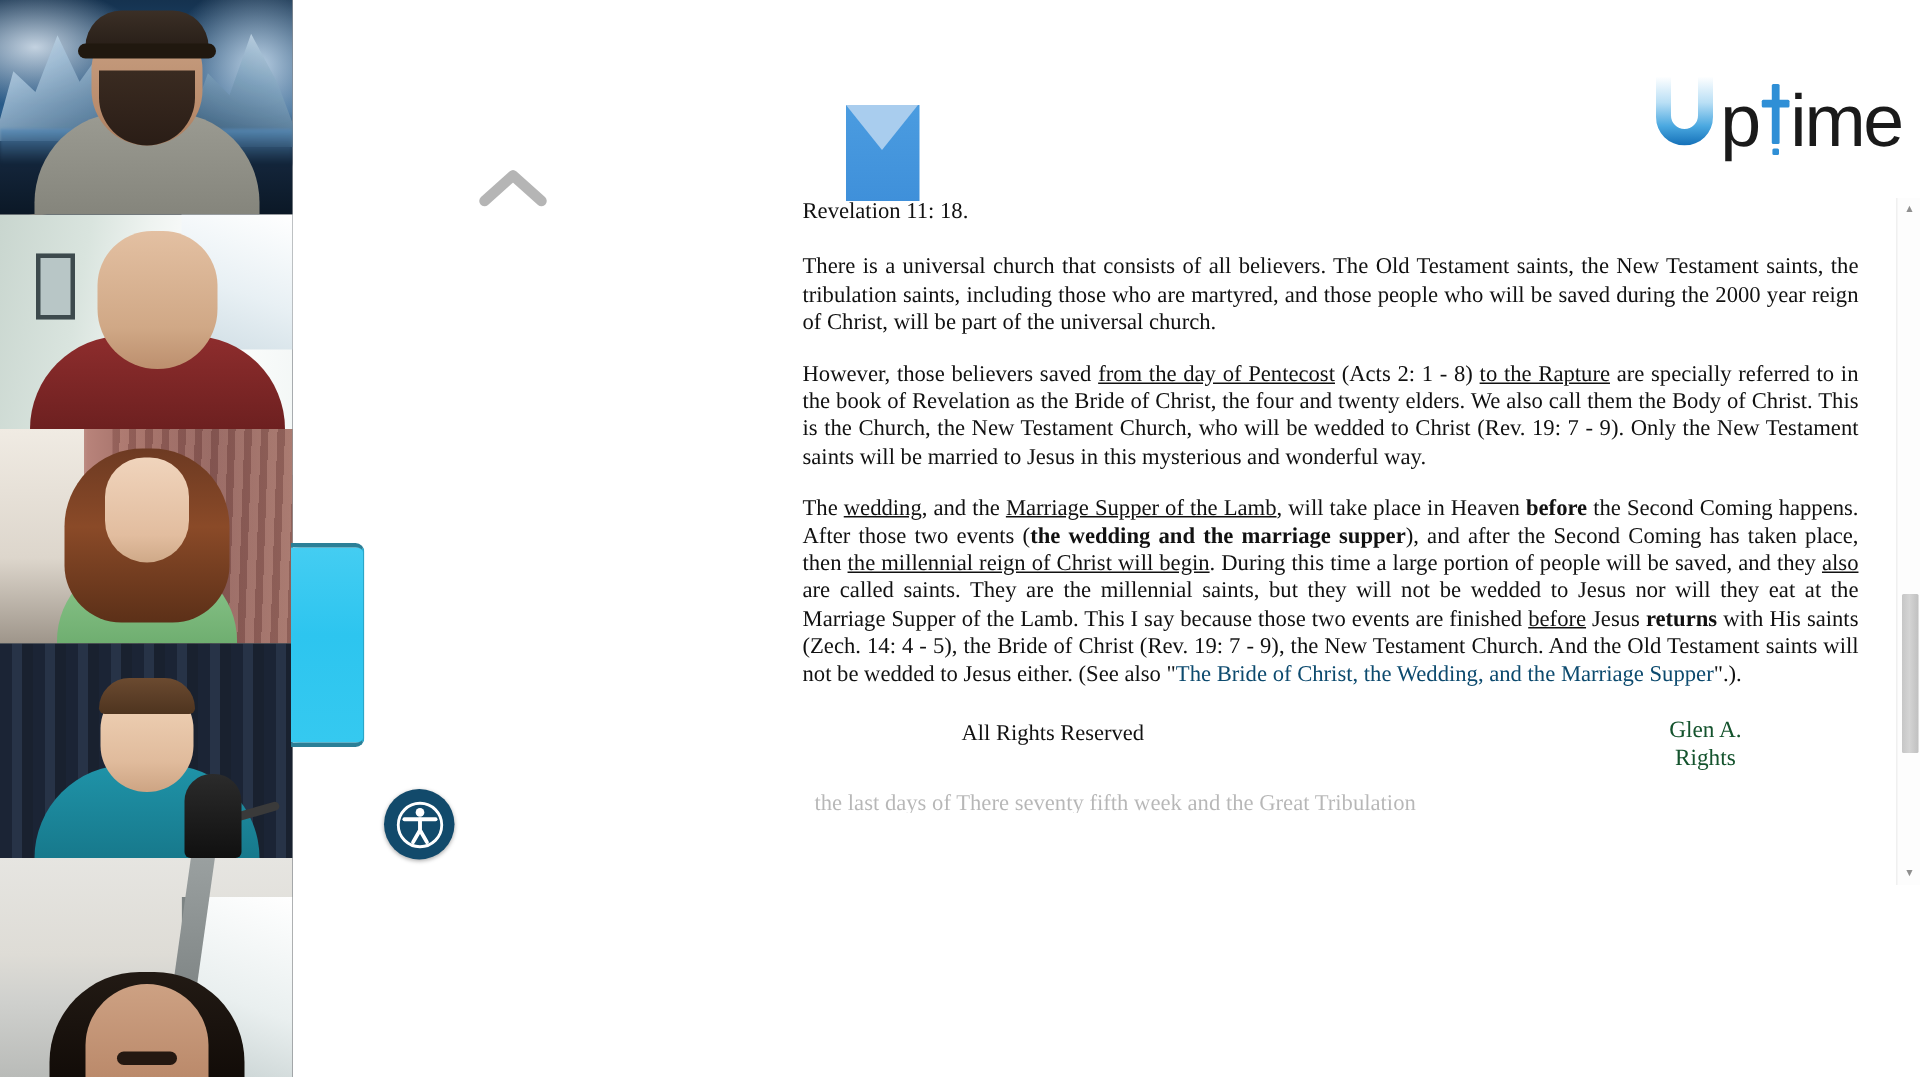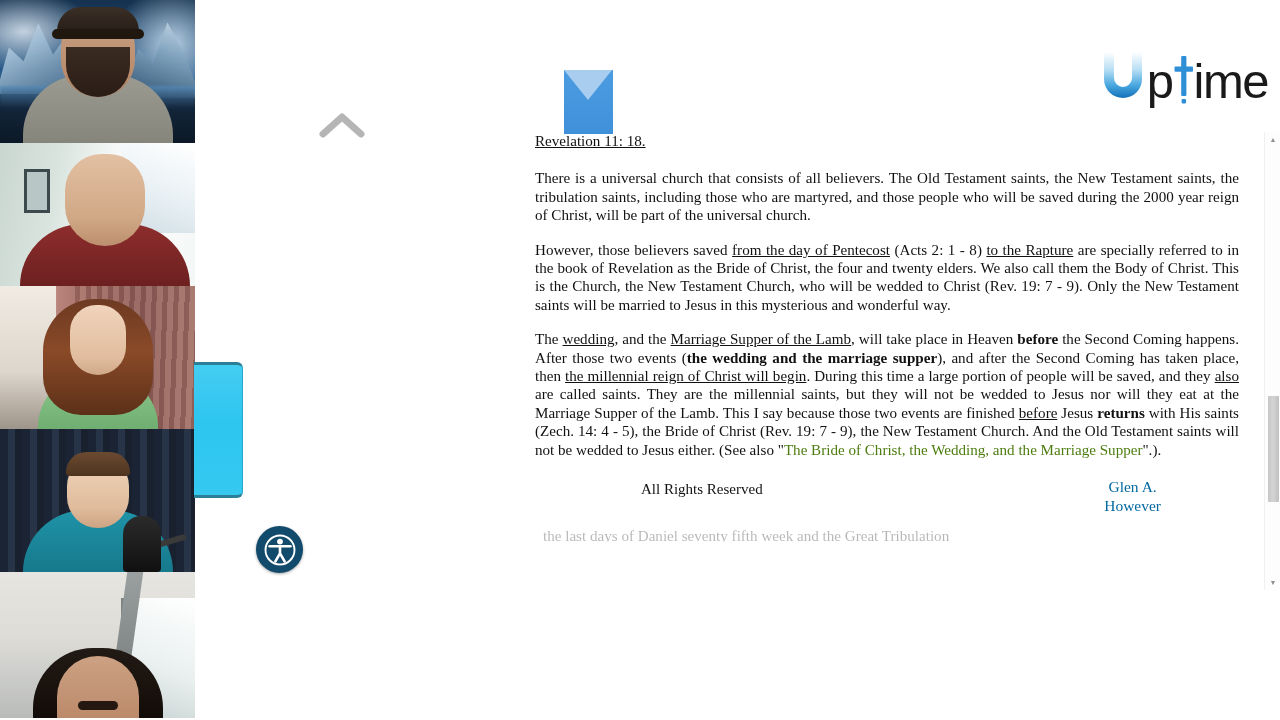--- a/index.html
+++ b/index.html
@@ -278,24 +278,24 @@
     font-family: "Liberation Serif", serif;
     color: #1a1a1a;
   }
   .doc-page p {
     font-size: 15.1px;
     line-height: 18.4px;
     text-align: justify;
     margin: 0 0 16px 0;
     color: #111111;
   }
-  .doc-page p.verse-ref { margin-bottom: 19px; text-decoration: underline; }
+  .doc-page p.verse-ref { margin-bottom: 19px; }
   .doc-page b { font-weight: bold; }
   .doc-page u { text-underline-offset: 1px; }
-  .doc-link { color: #4d7c0f; }
+  .doc-link { color: #0c4a6e; }
 
   .mail-badge {
     position: absolute;
     left: 564px; top: 70px;
     width: 49px; height: 64px;
     background: linear-gradient(180deg,#4b9ce0 0%, #3f90da 100%);
     z-index: 18;
   }
   .mail-badge::after {
     content: "";
@@ -315,21 +315,21 @@
   }
   .rights {
     font-size: 15px;
     color: #111111;
     margin-left: 98px;
   }
   .byline {
     position: absolute;
     right: 78px; top: -4px;
     text-align: center;
-    color: #0369a1;
+    color: #14532d;
     font-size: 15.5px;
     line-height: 19px;
   }
   .clipped-line {
     margin-top: 30px;
     font-size: 15.1px;
     color: rgba(17,17,17,.30);
     text-align: justify;
     padding: 0 8px;
     filter: blur(.4px);
@@ -479,25 +479,25 @@
       <p><span>There is a universal church that consists of all believers. The Old Testament saints, the New Testament saints, the tribulation saints, including those who are martyred, and those people who will be saved during the 2000 year reign of Christ, will be part of the universal church.</span></p>
 
       <p><span>However, those believers saved </span><u>from the day of Pentecost</u><span> (Acts 2: 1 - 8) </span><u>to the Rapture</u><span> are specially referred to in the book of Revelation as the Bride of Christ, the four and twenty elders. We also call them the Body of Christ. This is the Church, the New Testament Church, who will be wedded to Christ (Rev. 19: 7 - 9). Only the New Testament saints will be married to Jesus in this mysterious and wonderful way.</span></p>
 
       <p><span>The </span><u>wedding</u><span>, and the </span><u>Marriage Supper of the Lamb</u><span>, will take place in Heaven </span><b>before</b><span> the Second Coming happens. After those two events (</span><b>the wedding and the marriage supper</b><span>), and after the Second Coming has taken place, then </span><u>the millennial reign of Christ will begin</u><span>. During this time a large portion of people will be saved, and they </span><u>also</u><span> are called saints. They are the millennial saints, but they will not be wedded to Jesus nor will they eat at the Marriage Supper of the Lamb. This I say because those two events are finished </span><u>before</u><span> Jesus </span><b>returns</b><span> with His saints (Zech. 14: 4 - 5), the Bride of Christ (Rev. 19: 7 - 9), the New Testament Church. And the Old Testament saints will not be wedded to Jesus either. (See also "</span><span class="doc-link">The Bride of Christ, the Wedding, and the Marriage Supper</span><span>".).</span></p>
 
       <div class="doc-footer">
         <span class="rights">All Rights Reserved</span>
         <span class="byline">
           <span>Glen A.</span><br>
-          <span>However</span>
+          <span>Rights</span>
         </span>
       </div>
 
-      <div class="clipped-line">the last days of Daniel seventy fifth week and the Great Tribulation</div>
+      <div class="clipped-line">the last days of There seventy fifth week and the Great Tribulation</div>
     </div>
   </div>
 
   <div class="scrollbar">
     <div class="sb-arrow up">▲</div>
     <div class="sb-thumb"></div>
     <div class="sb-arrow down">▼</div>
   </div>
 
 </div>

